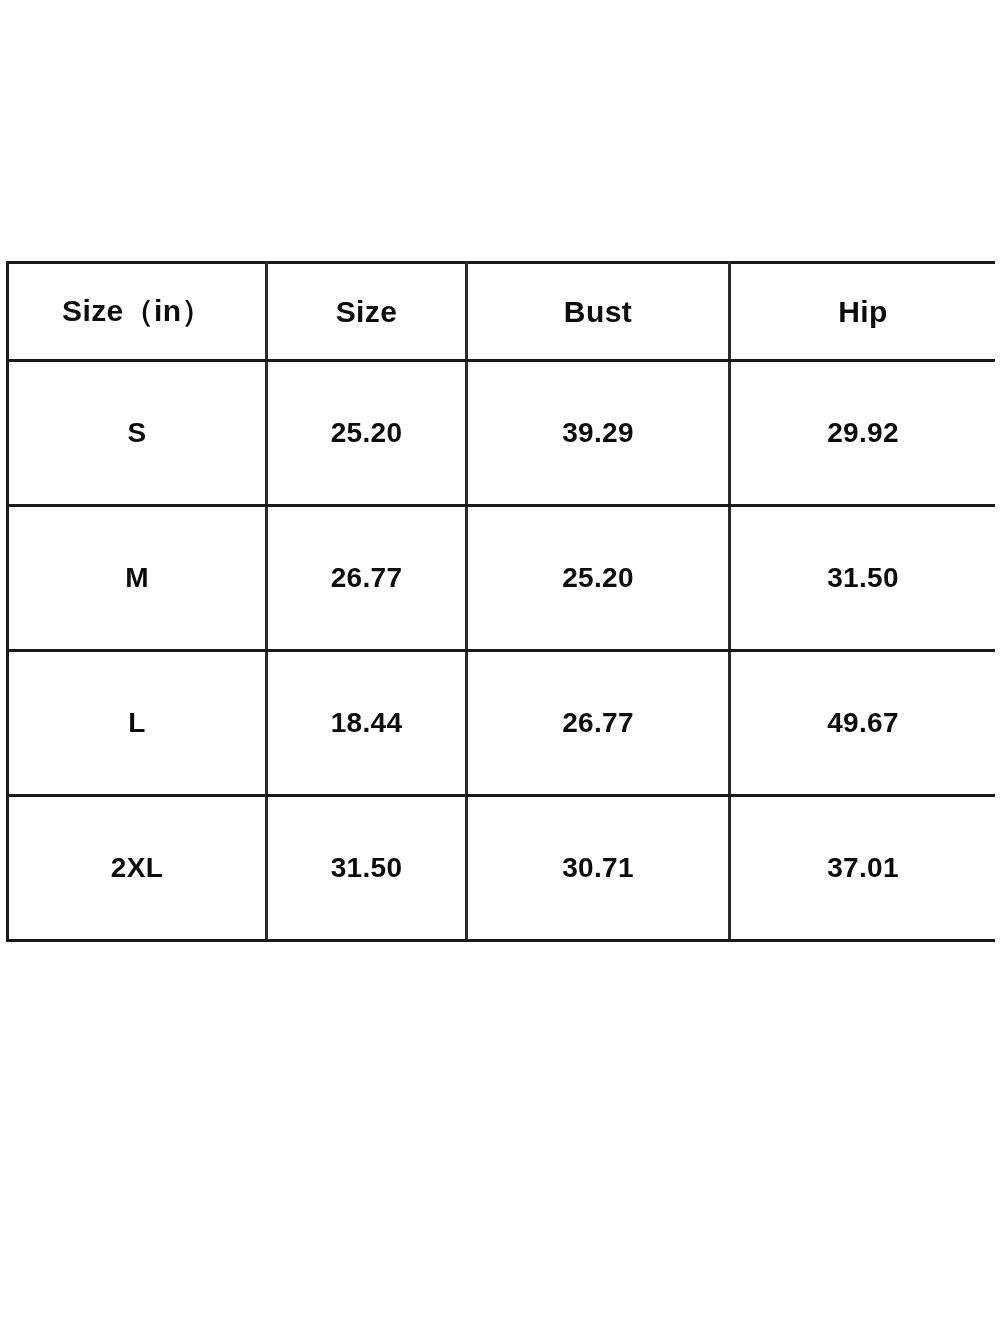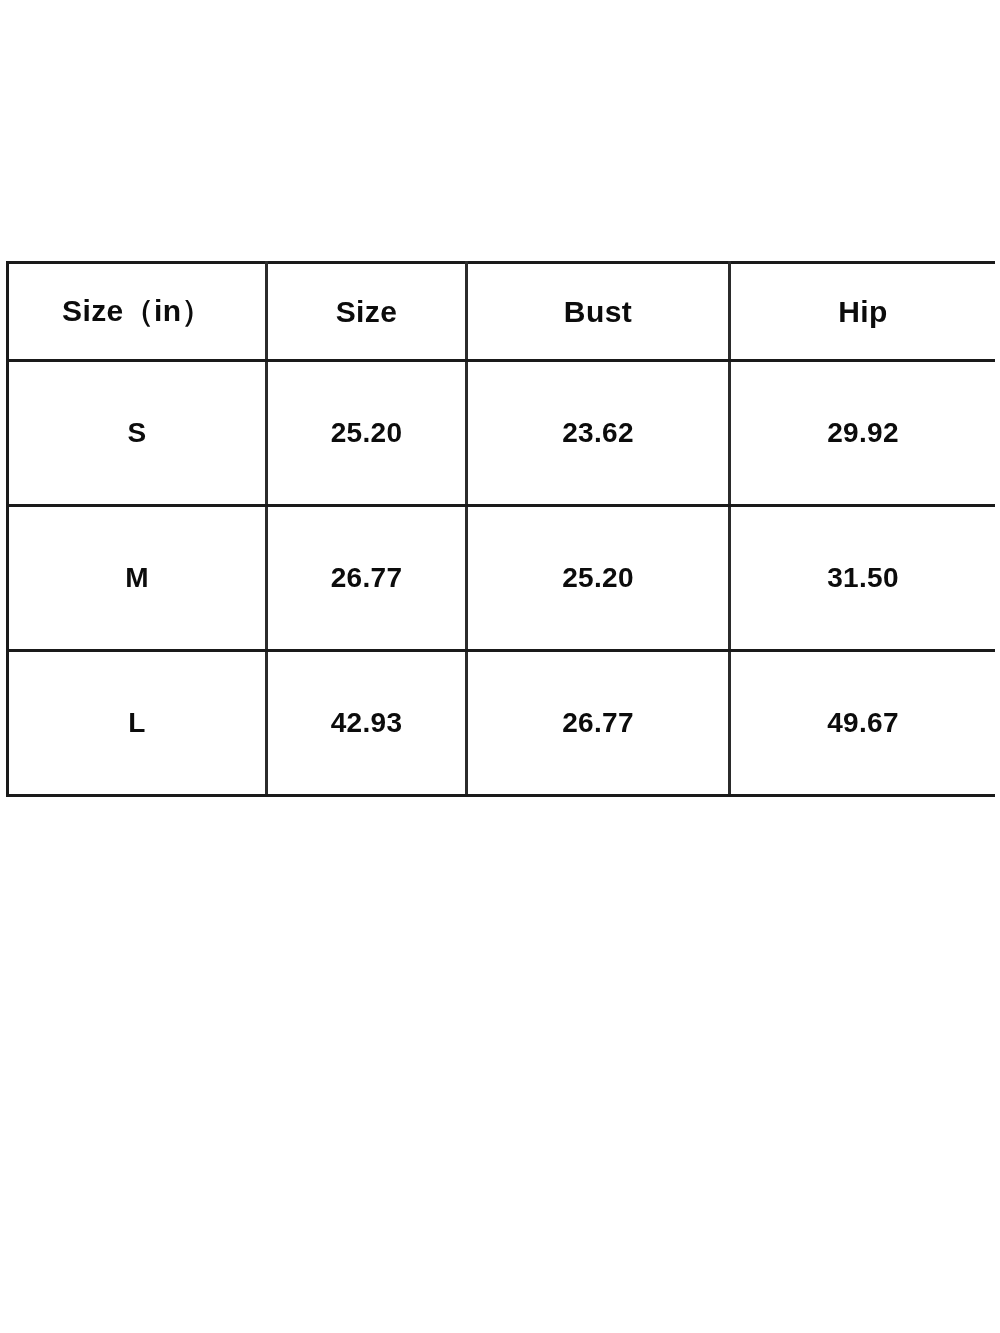--- a/index.html
+++ b/index.html
@@ -87,31 +87,37 @@
         <th><span class="cell-text">Size（in）</span></th>
         <th><span class="cell-text">Size</span></th>
         <th><span class="cell-text">Bust</span></th>
         <th><span class="cell-text">Hip</span></th>
       </tr>
     </thead>
     <tbody>
       <tr>
         <td><span class="cell-text">S</span></td>
         <td><span class="cell-text">25.20</span></td>
-        <td><span class="cell-text">23.62</span></td>
+        <td><span class="cell-text">39.29</span></td>
         <td><span class="cell-text">29.92</span></td>
       </tr>
       <tr>
         <td><span class="cell-text">M</span></td>
         <td><span class="cell-text">26.77</span></td>
         <td><span class="cell-text">25.20</span></td>
         <td><span class="cell-text">31.50</span></td>
       </tr>
       <tr>
         <td><span class="cell-text">L</span></td>
-        <td><span class="cell-text">42.93</span></td>
+        <td><span class="cell-text">18.44</span></td>
         <td><span class="cell-text">26.77</span></td>
         <td><span class="cell-text">49.67</span></td>
+      </tr>
+      <tr>
+        <td><span class="cell-text">2XL</span></td>
+        <td><span class="cell-text">31.50</span></td>
+        <td><span class="cell-text">30.71</span></td>
+        <td><span class="cell-text">37.01</span></td>
       </tr>
 
     </tbody>
   </table>
 </div>
 
 </body></html>

